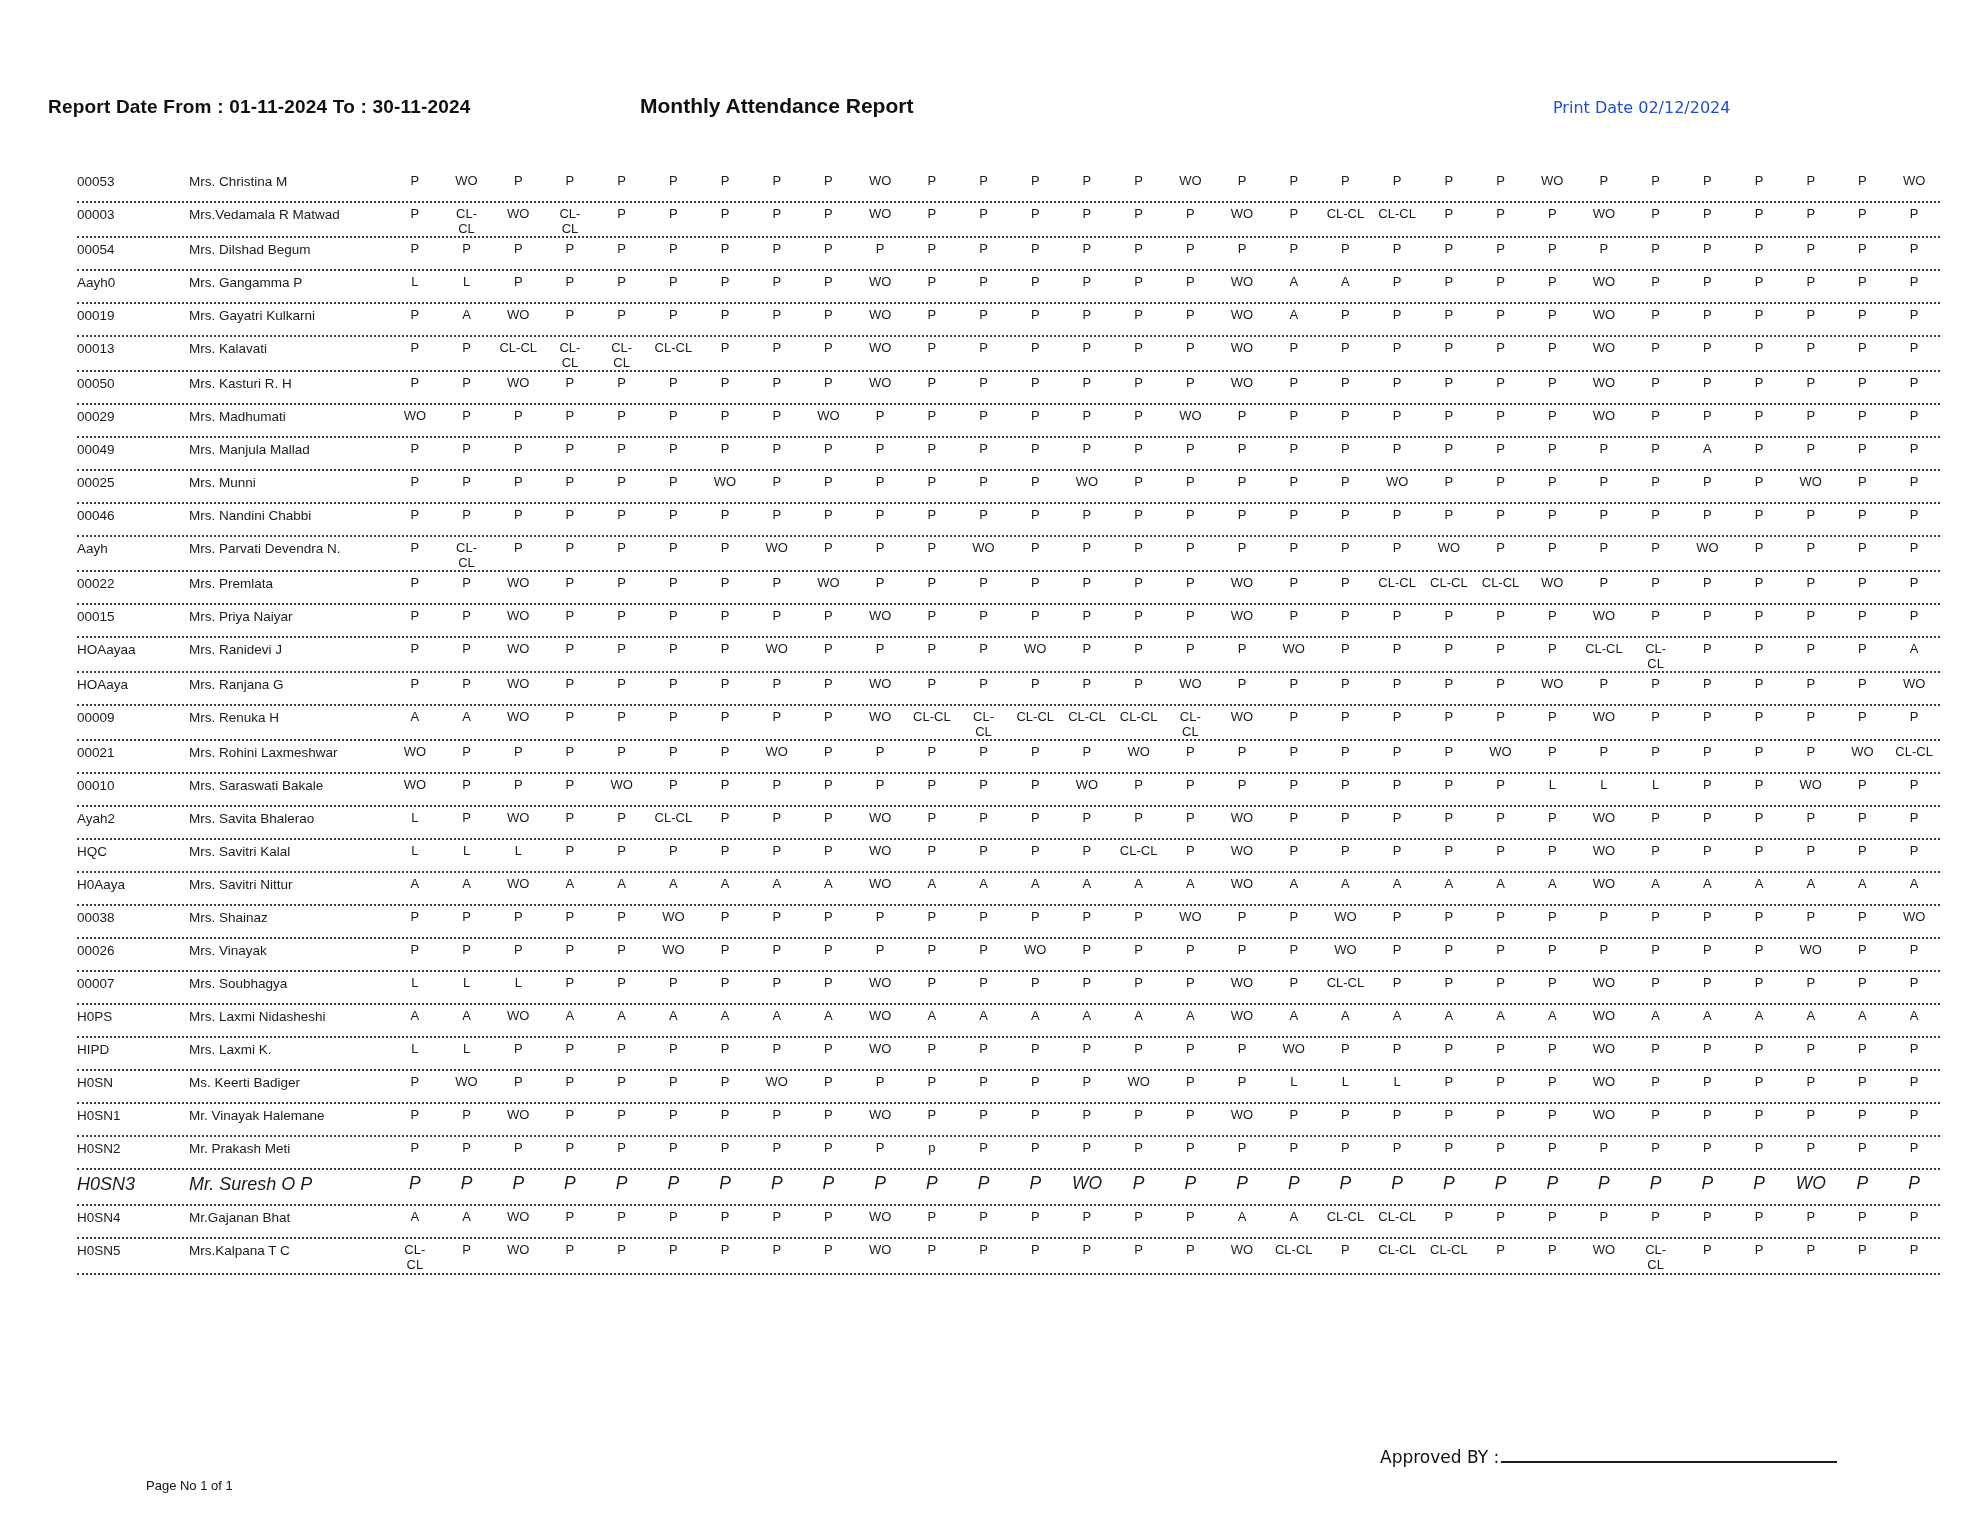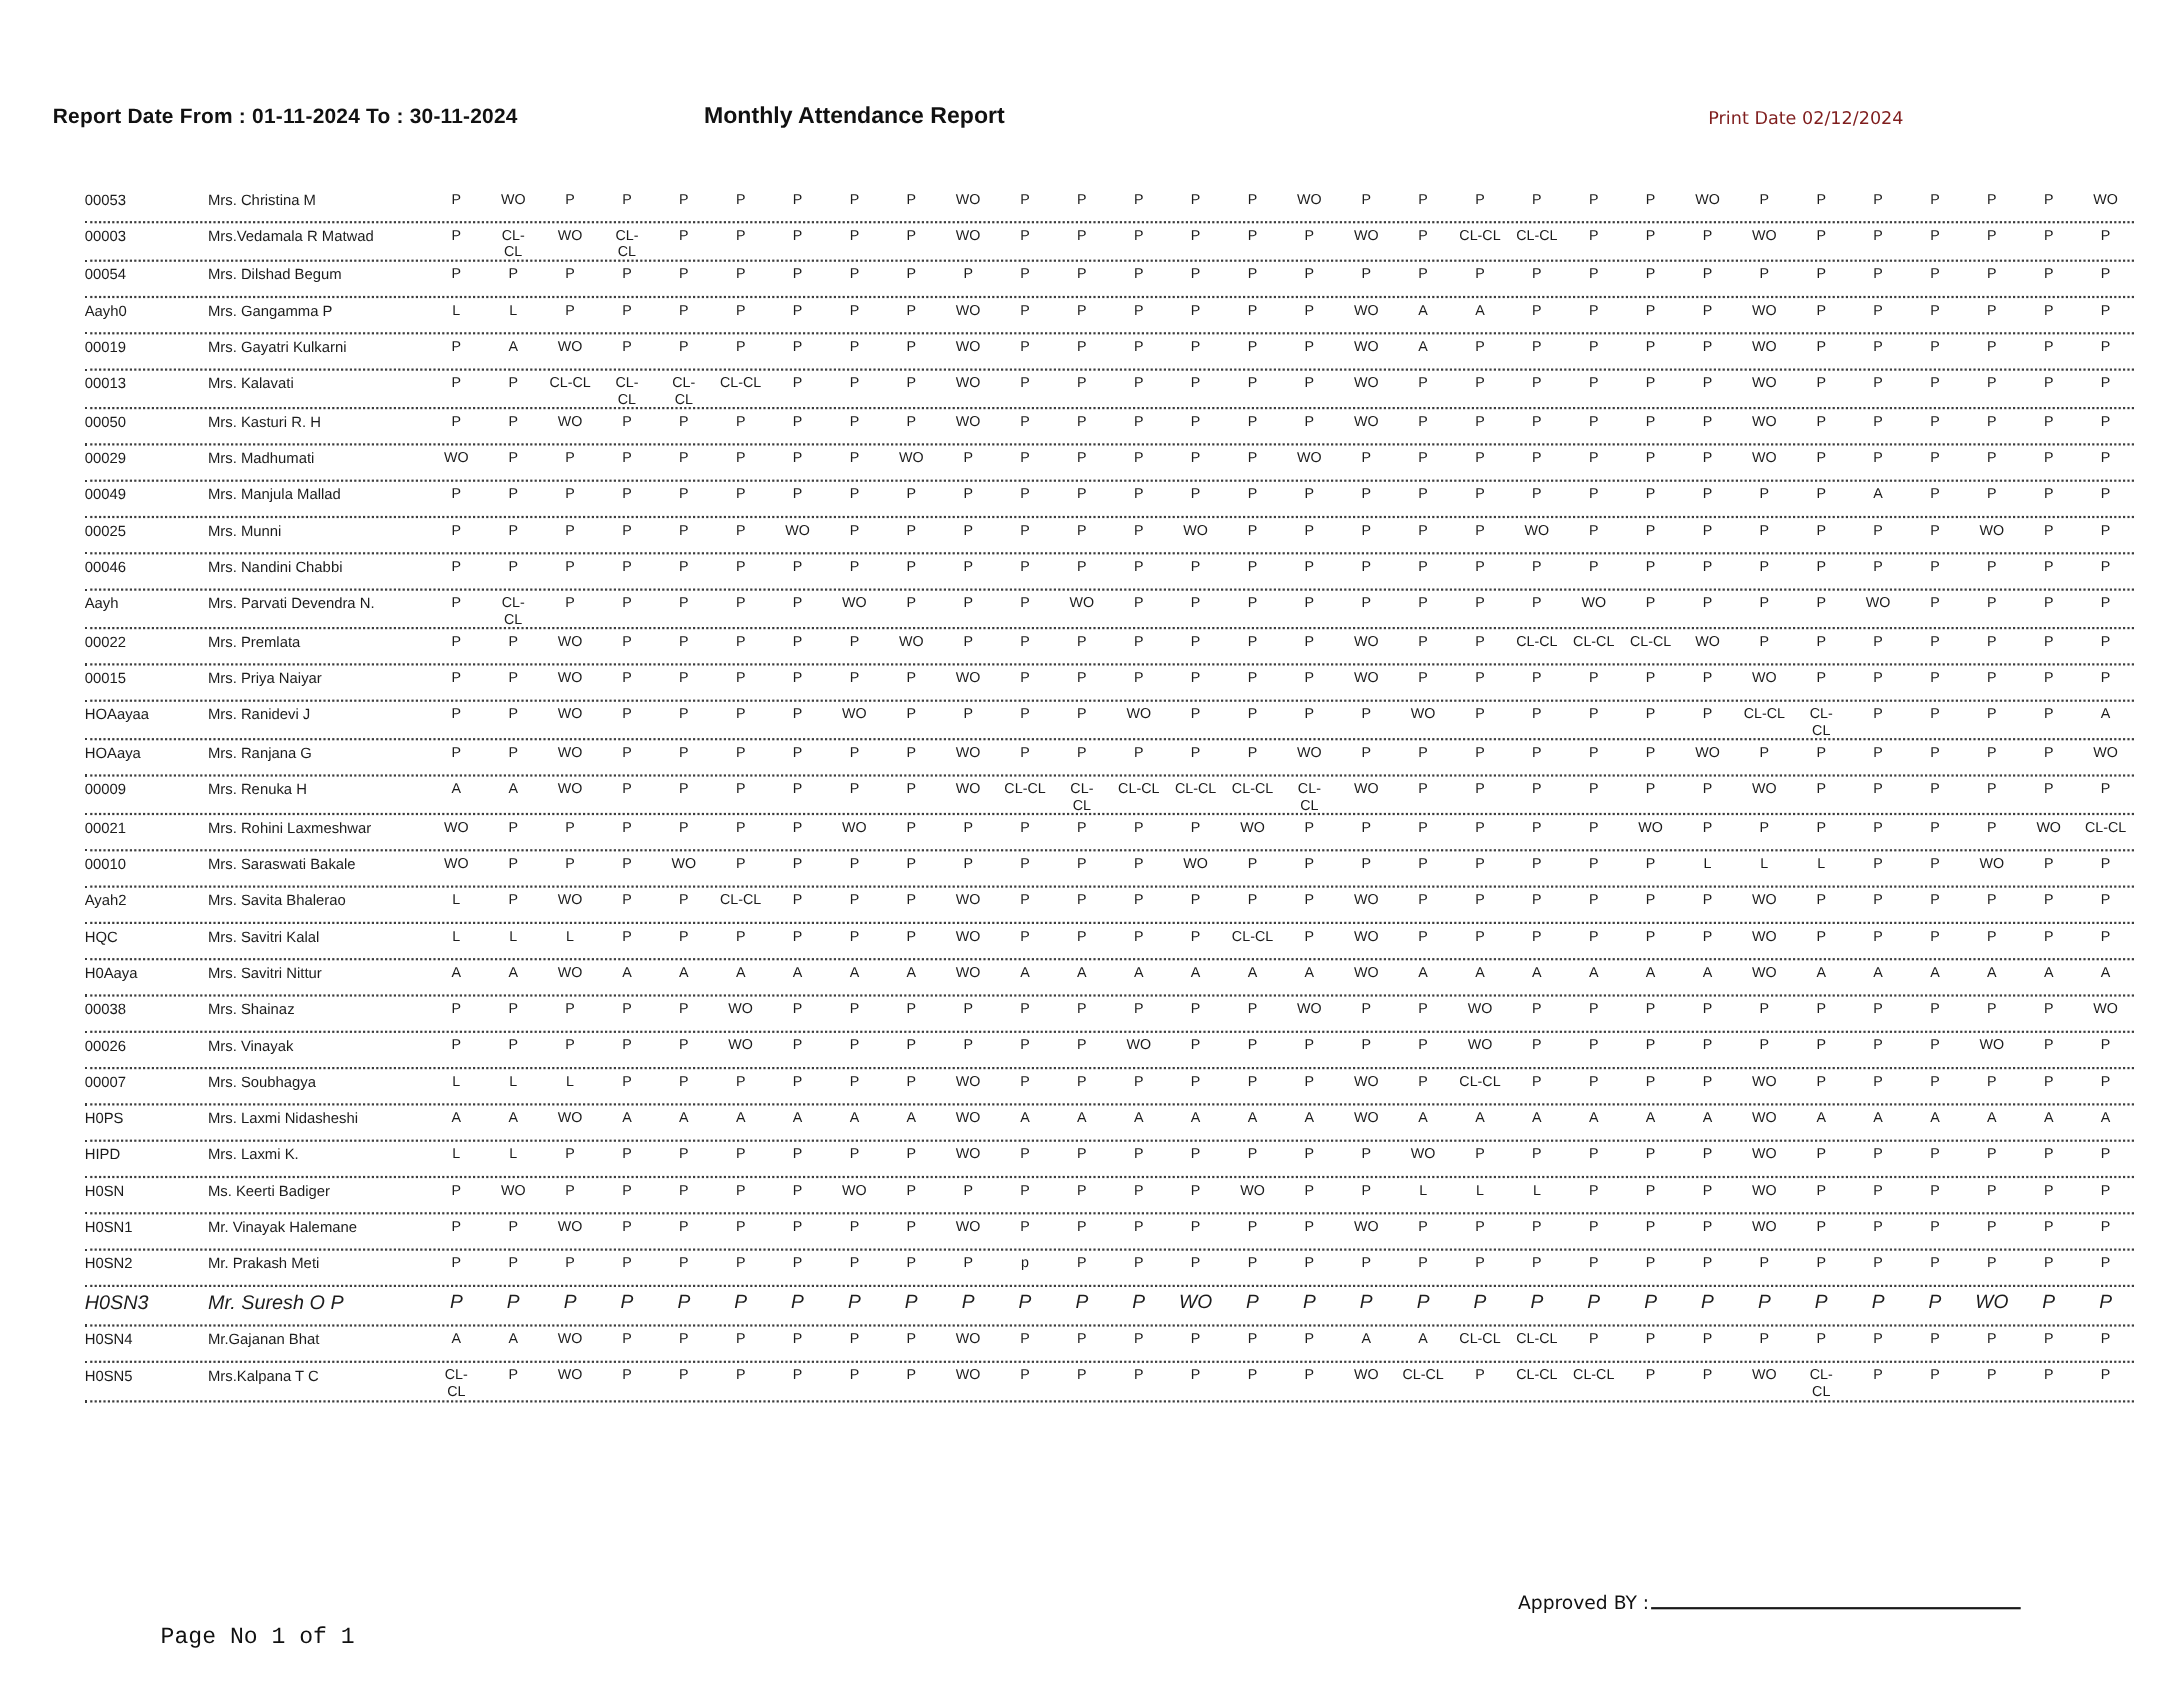--- a/index.html
+++ b/index.html
@@ -1,27 +1,27 @@
 <!DOCTYPE html>
 <html><head>
 <meta charset="utf-8">
 <style>
   html,body{margin:0;padding:0;background:#ffffff;}
   body{width:1980px;height:1530px;position:relative;font-family:"Liberation Sans",sans-serif;color:#111;}
   .hdr-left{position:absolute;left:48px;top:96px;font-size:19px;font-weight:bold;letter-spacing:.2px;}
   .hdr-title{position:absolute;left:640px;top:94px;font-size:21px;font-weight:bold;}
-  .hdr-print{position:absolute;left:1553px;top:98px;font-size:16px;font-family:"DejaVu Sans",sans-serif;color:#7f1d1d;}
+  .hdr-print{position:absolute;left:1553px;top:98px;font-size:16px;font-family:"DejaVu Sans",sans-serif;color:#1d4ed8;}
   .table{position:absolute;left:38px;top:170px;width:1863px;margin-left:39px;}
   .row{display:grid;grid-template-columns:112px 200px repeat(30,1fr);border-bottom:2px dotted #3c3c3c;min-height:33px;padding-top:4px;box-sizing:border-box;}
   .cell{font-size:13px;line-height:1.12;text-align:center;white-space:pre-line;color:#1c1c1c;overflow:hidden;}
   .cell.id,.cell.name{text-align:left;font-size:13.5px;white-space:nowrap;}
   .row.large{min-height:36px;}
   .row.large .cell{font-size:17.5px;font-style:italic;}
   .row.large .cell.id,.row.large .cell.name{font-size:18px;}
-  .ftr-page{position:absolute;left:146px;top:1478px;font-size:21px;font-family:Liberation Mono, monospace;}
+  .ftr-page{position:absolute;left:146px;top:1478px;font-size:13px;font-family:Liberation Sans, sans-serif;}
   .ftr-approved{position:absolute;left:1380px;top:1444px;font-size:17px;font-family:"DejaVu Sans",sans-serif;}
   .sig-line{display:inline-block;width:336px;border-bottom:2px solid #1a1a1a;height:17px;margin-left:2px;}
 </style>
 </head>
 <body>
 
 <div class="hdr-left">Report Date From : 01-11-2024 To : 30-11-2024</div>
 <div class="hdr-title">Monthly Attendance Report</div>
 <div class="hdr-print">Print Date 02/12/2024</div>
 

